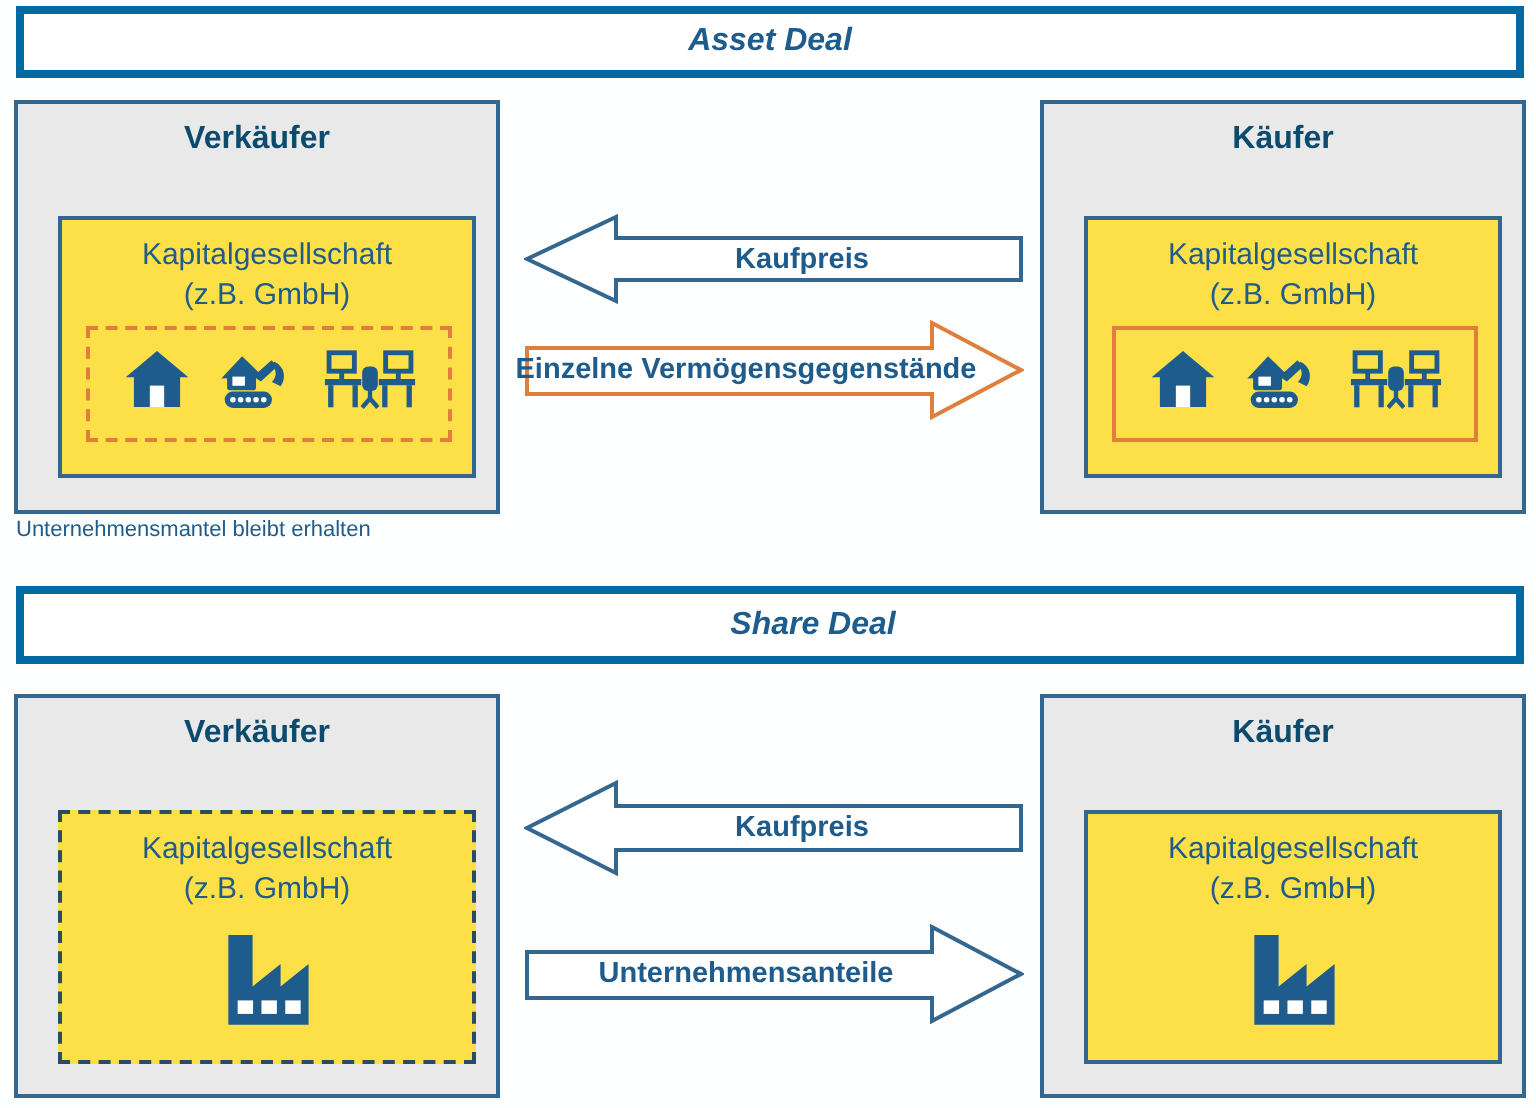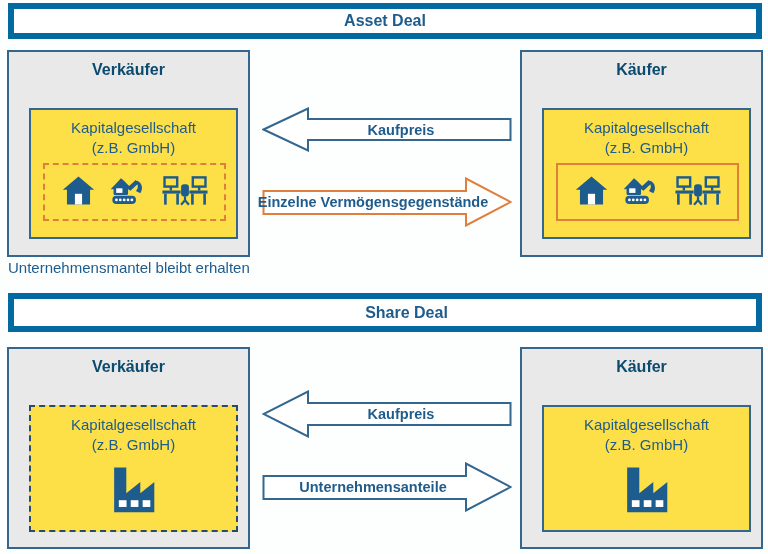--- a/index.html
+++ b/index.html
@@ -1,37 +1,37 @@
 <!DOCTYPE html>
 <html><head>
 <meta charset="utf-8">
 <style>
   html,body{margin:0;padding:0;background:#fdfefe;}
   .stage{position:relative;width:768px;height:554px;background:#fdfefe;overflow:hidden;
          font-family:"Liberation Sans","DejaVu Sans",sans-serif;color:#1d5c8c;}
   .abs{position:absolute;box-sizing:border-box;}
 
-  .banner{left:8px;width:754px;height:36px;background:#ffffff;border:6px solid #0369a1;
+  .banner{left:8px;width:754px;height:36px;background:#ffffff;border:4px solid #0369a1;
           display:flex;align-items:center;justify-content:center;
-          font-weight:700;font-size:16px;color:#1d5c8c;}
+          font-weight:700;font-size:16px;color:#1d5c8c;font-style:italic;}
 
   .party{width:243px;background:#e9e9e9;border:2px solid #33678f;}
   .party-title{text-align:center;margin-top:9px;font-weight:700;font-size:16px;color:#0c4a6e;}
 
   .inner{position:absolute;left:20px;width:205px;background:#fde047;border:2px solid #33678f;
          text-align:center;}
   .inner.dashed-navy{border:2px dashed #2b4a63;}
   .company{margin-top:8px;font-size:15px;line-height:20px;color:#1f5c8c;}
 
   .asset-strip{position:absolute;left:12px;top:53px;width:179px;height:54px;
                display:flex;align-items:center;justify-content:center;gap:13px;}
   .asset-strip.dashed{border:2px dashed #e07e3c;}
   .asset-strip.solid{border:2px solid #e07e3c;}
 
-  .caption{left:8px;top:259px;font-size:15px;color:#1f5c8c;}
+  .caption{left:8px;top:259px;font-size:11px;color:#1f5c8c;}
 
   .arrow-wrap{left:262px;width:250px;display:flex;align-items:center;justify-content:center;}
   .arrow-wrap svg{position:absolute;left:0;top:0;width:100%;height:100%;}
   .arrow-label{position:relative;z-index:2;font-weight:700;font-size:14.5px;color:#1f5c8c;
                white-space:nowrap;}
   .arrow-label.shift-left{margin-right:28px;}
   .arrow-label.shift-right{margin-left:28px;text-align:right;}
 
   .factory-holder{margin-top:6px;display:flex;justify-content:center;}
 </style>
@@ -168,21 +168,21 @@
     </div>
   </div>
 
   <div class="abs arrow-wrap" style="top:107px;height:45px;">
     <svg viewBox="0 0 250 45" preserveAspectRatio="none">
       <polygon points="46,1.5 46,12 248.5,12 248.5,33 46,33 46,43.5 1.5,22.5" fill="#ffffff" stroke="#33678f" stroke-width="2"></polygon>
     </svg>
     <span class="arrow-label shift-right">Kaufpreis</span>
   </div>
 
-  <div class="abs arrow-wrap" style="top:177px;height:50px;">
+  <div class="abs arrow-wrap" style="top:160px;height:50px;">
     <svg viewBox="0 0 250 50" preserveAspectRatio="none">
       <polygon points="204,1.5 204,14 1.5,14 1.5,37 204,37 204,48.5 248.5,25" fill="#ffffff" stroke="#e07e3c" stroke-width="2"></polygon>
     </svg>
     <span class="arrow-label shift-left">Einzelne Vermögensgegenstände</span>
   </div>
 
   <div class="abs banner" style="top:293px;height:39px;padding-left:43px;">
     <span>Share Deal</span>
   </div>
 

